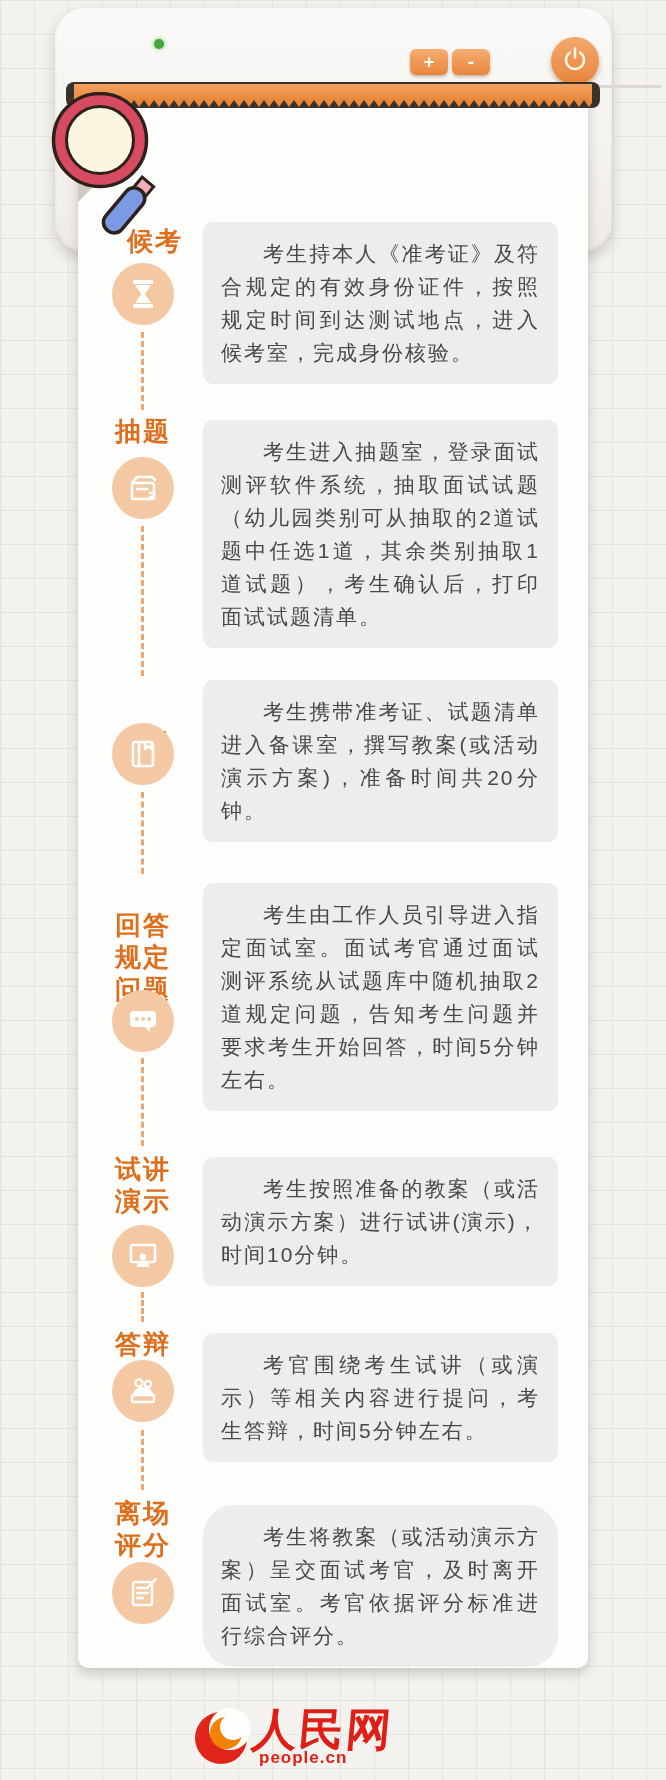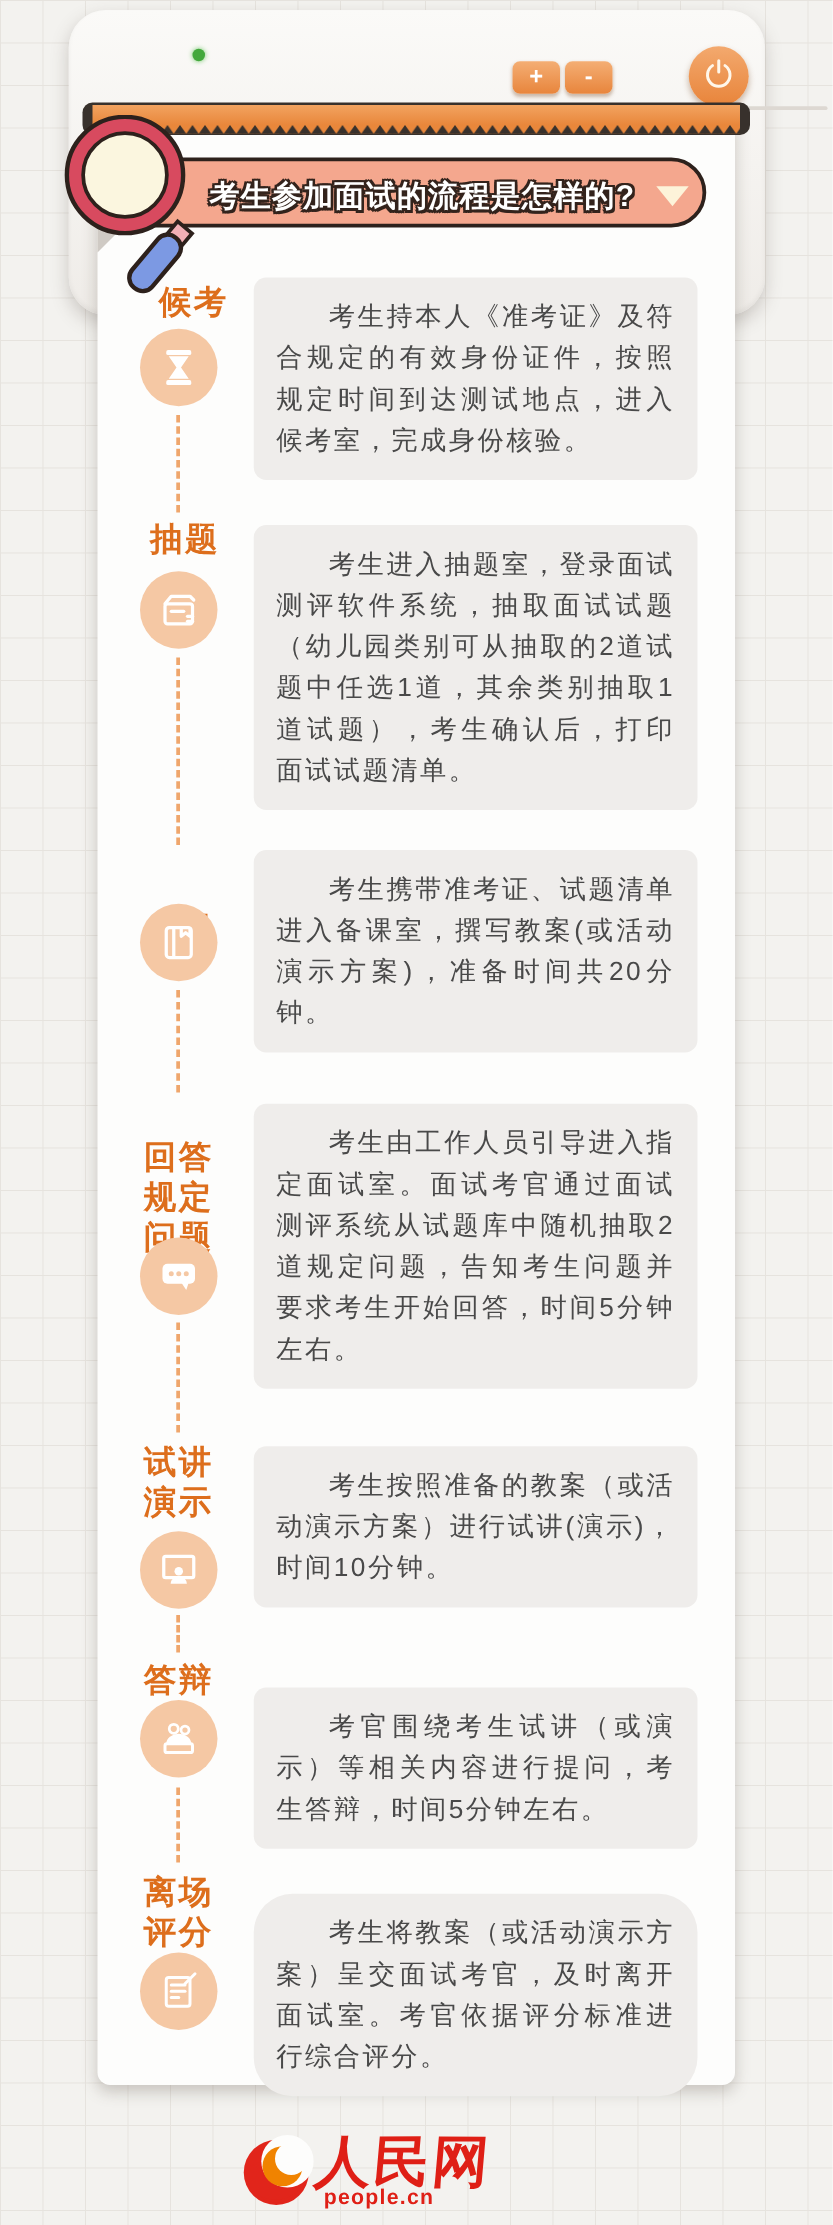--- a/index.html
+++ b/index.html
@@ -131,24 +131,20 @@
     <svg class="slot-teeth">
       <defs>
         <pattern id="saw" width="10" height="7" patternUnits="userSpaceOnUse">
           <path d="M0 0 H10 L5 7 Z" fill="#e8873b"></path>
         </pattern>
       </defs>
       <rect width="100%" height="100%" fill="url(#saw)"></rect>
     </svg>
   </div>
 
-  <div class="banner">
-    <div class="banner-title">考生参加面试的流程是怎样的?</div>
-    <div class="banner-caret"></div>
-  </div>
   <div class="banner-fold"></div>
 
   <div class="magnifier">
     <svg width="150" height="150" viewBox="0 0 150 150">
       <g transform="rotate(40 95 95)">
         <rect x="88" y="88" width="15" height="14" fill="#f3b0b6" stroke="#2d211c" stroke-width="3"></rect>
         <rect x="85" y="99" width="21" height="52" rx="10" fill="#7c99e3" stroke="#2d211c" stroke-width="3.5"></rect>
       </g>
       <circle cx="52" cy="48" r="40" fill="#fbf6df" stroke="#d84a5f" stroke-width="13"></circle>
       <circle cx="52" cy="48" r="46.5" fill="none" stroke="#2d211c" stroke-width="3.5"></circle>
@@ -169,21 +165,21 @@
       <svg width="36" height="36" viewBox="0 0 36 36">
         <rect x="8" y="4" width="20" height="4" rx="1.5" fill="#fff"></rect>
         <rect x="8" y="28" width="20" height="4" rx="1.5" fill="#fff"></rect>
         <path d="M10 9 h16 l-6.2 9 6.2 9 h-16 l6.2 -9 z" fill="#fff"></path>
       </svg>
     </div>
     <div class="step-text" style="top:0;">考生持本人《准考证》及符合规定的有效身份证件，按照规定时间到达测试地点，进入候考室，完成身份核验。</div>
   </section>
 
   <section class="step" style="top:415px;">
-    <div class="step-label" style="top:0;text-align:right;">抽题</div>
+    <div class="step-label" style="top:0;">抽题</div>
     <div class="step-icon" style="top:42px;">
       <svg width="36" height="36" viewBox="0 0 36 36" fill="none" stroke="#fff" stroke-width="2.6" stroke-linecap="round" stroke-linejoin="round">
         <path d="M7 13 L12 7 H27 L30 10"></path>
         <rect x="7" y="13" width="22" height="16" rx="2"></rect>
         <line x1="12" y1="19" x2="22" y2="19"></line>
         <line x1="25" y1="23" x2="29" y2="23"></line>
         <line x1="25" y1="27" x2="29" y2="27"></line>
       </svg>
     </div>
     <div class="step-text" style="top:5px;">考生进入抽题室，登录面试测评软件系统，抽取面试试题（幼儿园类别可从抽取的2道试题中任选1道，其余类别抽取1道试题），考生确认后，打印面试试题清单。</div>
@@ -230,35 +226,35 @@
   <section class="step" style="top:1328px;">
     <div class="step-label" style="top:0;">答辩</div>
     <div class="step-icon" style="top:32px;">
       <svg width="36" height="36" viewBox="0 0 36 36">
         <circle cx="14" cy="10" r="3.6" fill="none" stroke="#fff" stroke-width="2.2"></circle>
         <circle cx="23" cy="11" r="3.2" fill="none" stroke="#fff" stroke-width="2.2"></circle>
         <path d="M8 22 a10 8 0 0 1 20 0 z" fill="#fff"></path>
         <rect x="7" y="22" width="22" height="7" rx="1.5" fill="none" stroke="#fff" stroke-width="2.4"></rect>
       </svg>
     </div>
-    <div class="step-text" style="top:22px;">考官围绕考生试讲（或演示）等相关内容进行提问，考生答辩，时间5分钟左右。</div>
+    <div class="step-text" style="top:5px;">考官围绕考生试讲（或演示）等相关内容进行提问，考生答辩，时间5分钟左右。</div>
   </section>
 
   <section class="step" style="top:1497px;">
     <div class="step-label" style="top:0;">离场评分</div>
     <div class="step-icon" style="top:65px;">
       <svg width="36" height="36" viewBox="0 0 36 36" fill="none" stroke="#fff" stroke-width="2.4" stroke-linecap="round">
         <rect x="8" y="7" width="19" height="23" rx="2"></rect>
         <line x1="12" y1="13" x2="23" y2="13"></line>
         <line x1="12" y1="18" x2="23" y2="18"></line>
         <line x1="12" y1="23" x2="18" y2="23"></line>
         <line x1="23" y1="12" x2="31" y2="4"></line>
       </svg>
     </div>
-    <div class="step-text" style="top:18px;border-radius:31px;">考生将教案（或活动演示方案）呈交面试考官，及时离开面试室。考官依据评分标准进行综合评分。</div>
+    <div class="step-text" style="top:8px;border-radius:31px;">考生将教案（或活动演示方案）呈交面试考官，及时离开面试室。考官依据评分标准进行综合评分。</div>
   </section>
 
   <div class="footer">
     <svg class="logo-swirl" width="58" height="62" viewBox="0 0 58 62">
       <circle cx="28" cy="32" r="26" fill="#e1251b"></circle>
       <circle cx="37" cy="23" r="21" fill="#fdfdfc"></circle>
       <circle cx="33" cy="27" r="16" fill="#f08300"></circle>
       <circle cx="40" cy="21" r="13" fill="#fdfdfc"></circle>
       <path d="M14 50 a26 26 0 0 0 32 -4 a20 20 0 0 1 -32 4z" fill="#e1251b"></path>
     </svg>

